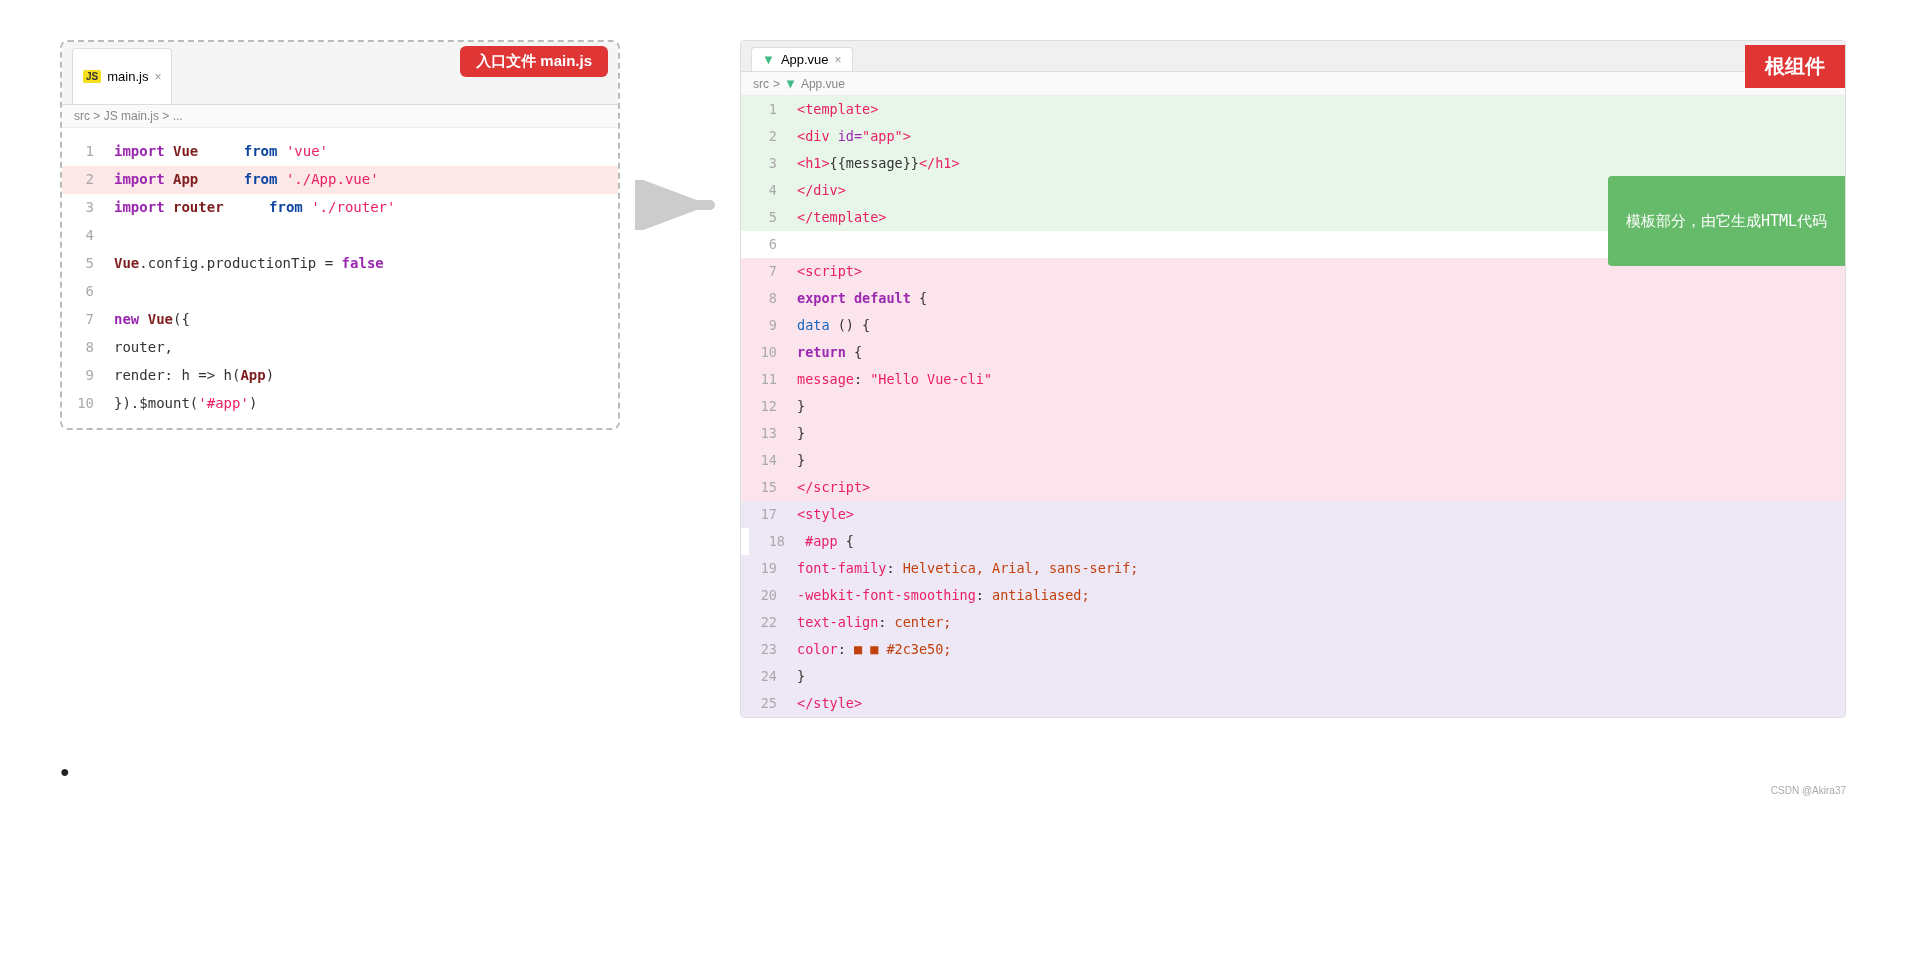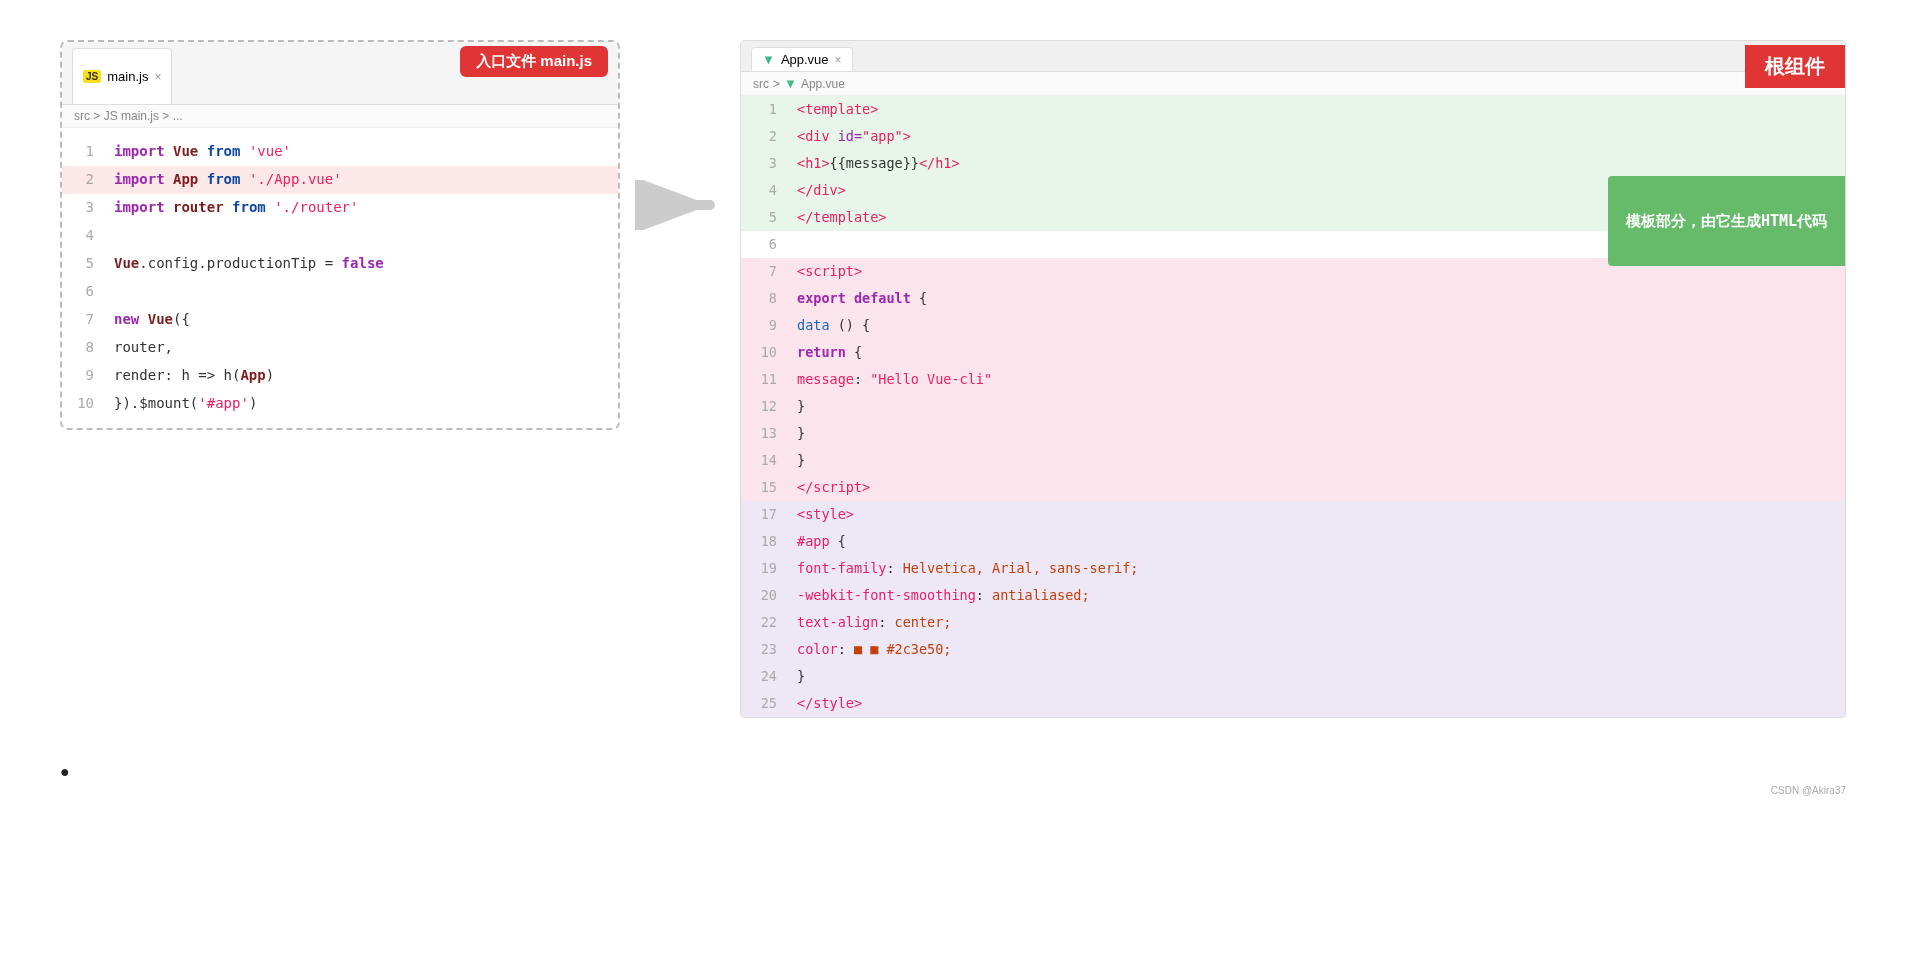--- a/index.html
+++ b/index.html
@@ -104,21 +104,21 @@
       text-align: right;
       margin-right: 20px;
       flex-shrink: 0;
       user-select: none;
     }
     .code-content {
       flex: 1;
     }
     
     .kw { color: #9c27b0; font-weight: bold; } 
-    .kw-blue { color: #0d47a1; font-weight: bold; } 
+    .kw-blue { color: #0d47a1; font-weight: bold; margin-left: 37px; } 
     .str { color: #e91e63; } 
     .id-blue { color: #7f1d1d; font-weight: bold; } 
     .plain { color: #333; }
 
     
     .arrow-container {
       display: flex;
       align-items: center;
       justify-content: center;
       width: 120px;
@@ -212,21 +212,21 @@
       color: #333;
     }
 
     
     .annot-box {
       position: absolute;
       right: 0;
       border-radius: 4px 0 0 4px;
       color: #fff;
       font-size: 15px;
-      font-weight: bold;
+      font-weight: normal;
       padding: 8px 18px;
       display: flex;
       align-items: center;
       justify-content: center;
       white-space: nowrap;
       z-index: 10;
     }
     .annot-template {
       background: #66bb6a;
       top: 80px;
@@ -422,21 +422,21 @@
             <span class="right-code-content">    <span class="r-plain">}</span></span>
           </div>
           <div class="right-code-line" style="background: rgb(252, 228, 236);">
             <span class="right-line-num">15</span>
             <span class="right-code-content">  <span class="r-tag">&lt;/script&gt;</span></span>
           </div>
           <div class="right-code-line" style="background: rgb(237, 231, 246);">
             <span class="right-line-num">17</span>
             <span class="right-code-content">  <span class="r-tag">&lt;style&gt;</span></span>
           </div>
-          <div class="right-code-line" style="background: rgb(237, 231, 246);">
+          <div class="right-code-line" style="background: rgb(237, 231, 246); margin-left: 8px;">
             <span class="right-line-num">18</span>
             <span class="right-code-content">    <span class="r-css-prop">#app</span> <span class="r-plain">{</span></span>
           </div>
           <div class="right-code-line" style="background: rgb(237, 231, 246);">
             <span class="right-line-num">19</span>
             <span class="right-code-content">      <span class="r-css-prop">font-family</span><span class="r-plain">:</span> <span class="r-css-val">Helvetica, Arial, sans-serif;</span></span>
           </div>
           <div class="right-code-line" style="background: rgb(237, 231, 246);">
             <span class="right-line-num">20</span>
             <span class="right-code-content">      <span class="r-css-prop">-webkit-font-smoothing</span><span class="r-plain">:</span> <span class="r-css-val">antialiased;</span></span>

